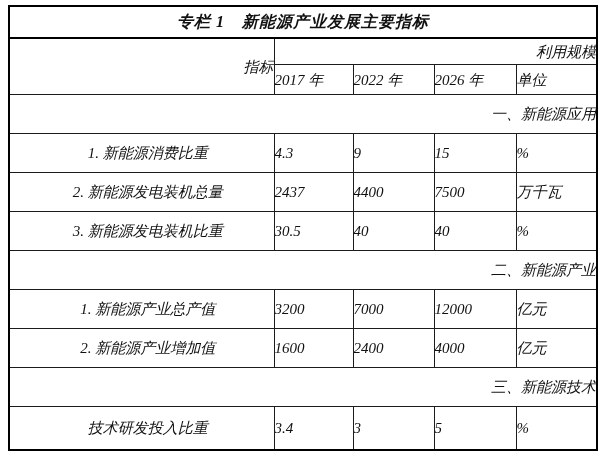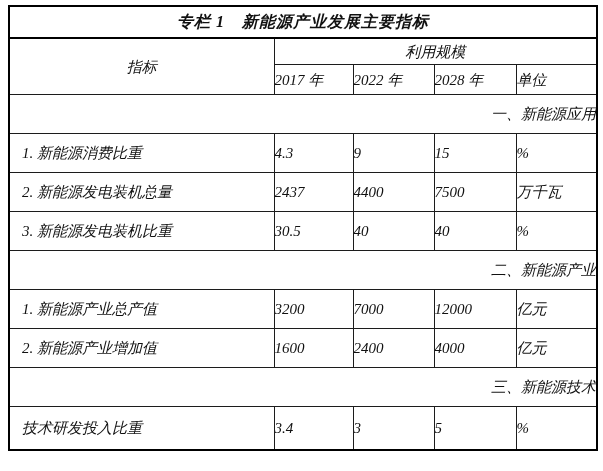--- a/index.html
+++ b/index.html
@@ -32,31 +32,31 @@
     font-style: italic;
   }
   tr.title-row td {
     height: 30px;
     font-size: 16px;
     font-weight: bold;
     text-align: center;
     letter-spacing: 1px;
     border-bottom: 2px solid #000000;
   }
-  tr.header-group-row td { height: 25px; text-align: center; }
+  tr.header-group-row td { height: 25px; text-align: right; }
   tr.header-cols-row td { height: 29px; }
   td.indicator-head { text-align: center; }
   tr.section-row td {
     height: 38px;
     text-align: right;
     padding-left: 12px;
   }
   tr.data-row td { height: 38px; }
   tr.data-row td.label-cell {
-    text-align: left;
+    text-align: center;
     padding-left: 12px;
   }
   tr.data-row td.num-cell,
   tr.data-row td.unit-cell {
   }
   tr.last-row td { height: 42px; }
 </style>
 </head>
 <body>
 
@@ -75,21 +75,21 @@
   </tr>
 
   <tr class="header-group-row">
     <td rowspan="2" class="indicator-head">指标</td>
     <td colspan="4">利用规模</td>
   </tr>
 
   <tr class="header-cols-row">
     <td>2017 年</td>
     <td>2022 年</td>
-    <td>2028 年</td>
+    <td>2026 年</td>
     <td>单位</td>
   </tr>
 
   <tr class="section-row">
     <td colspan="5">一、新能源应用</td>
   </tr>
 
   <tr class="data-row">
     <td class="label-cell">1. 新能源消费比重</td>
     <td class="num-cell">4.3</td>

